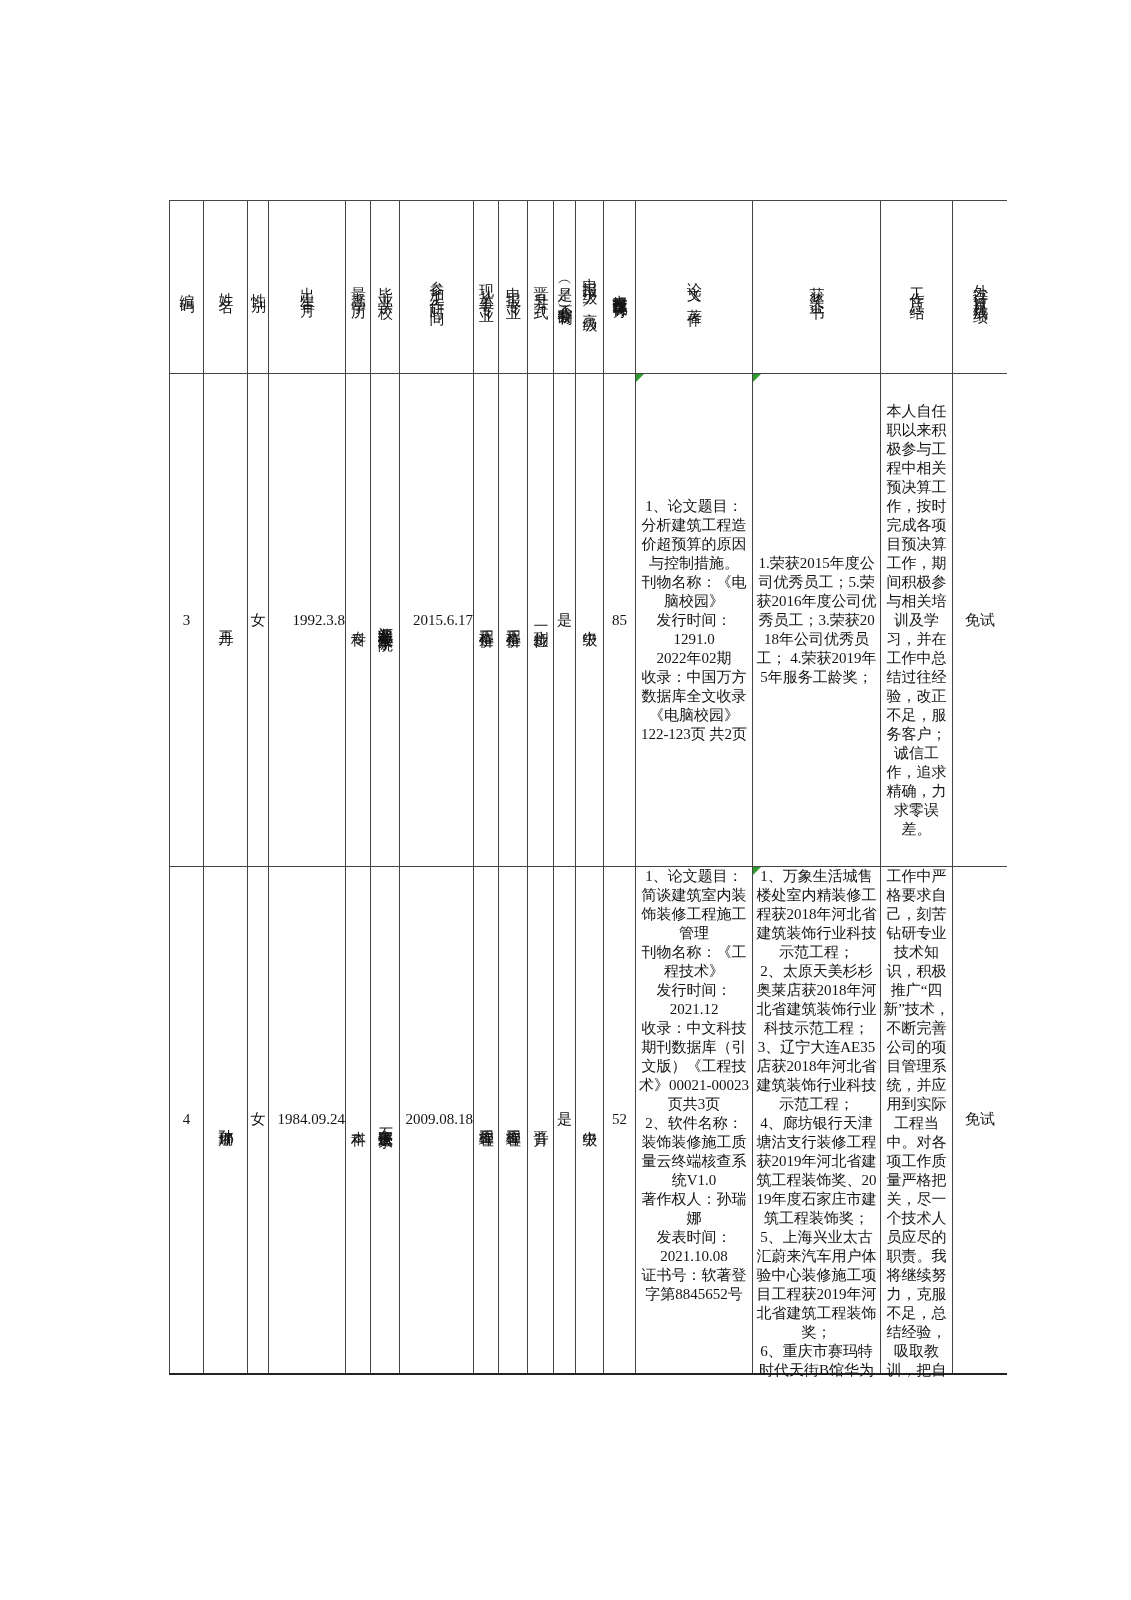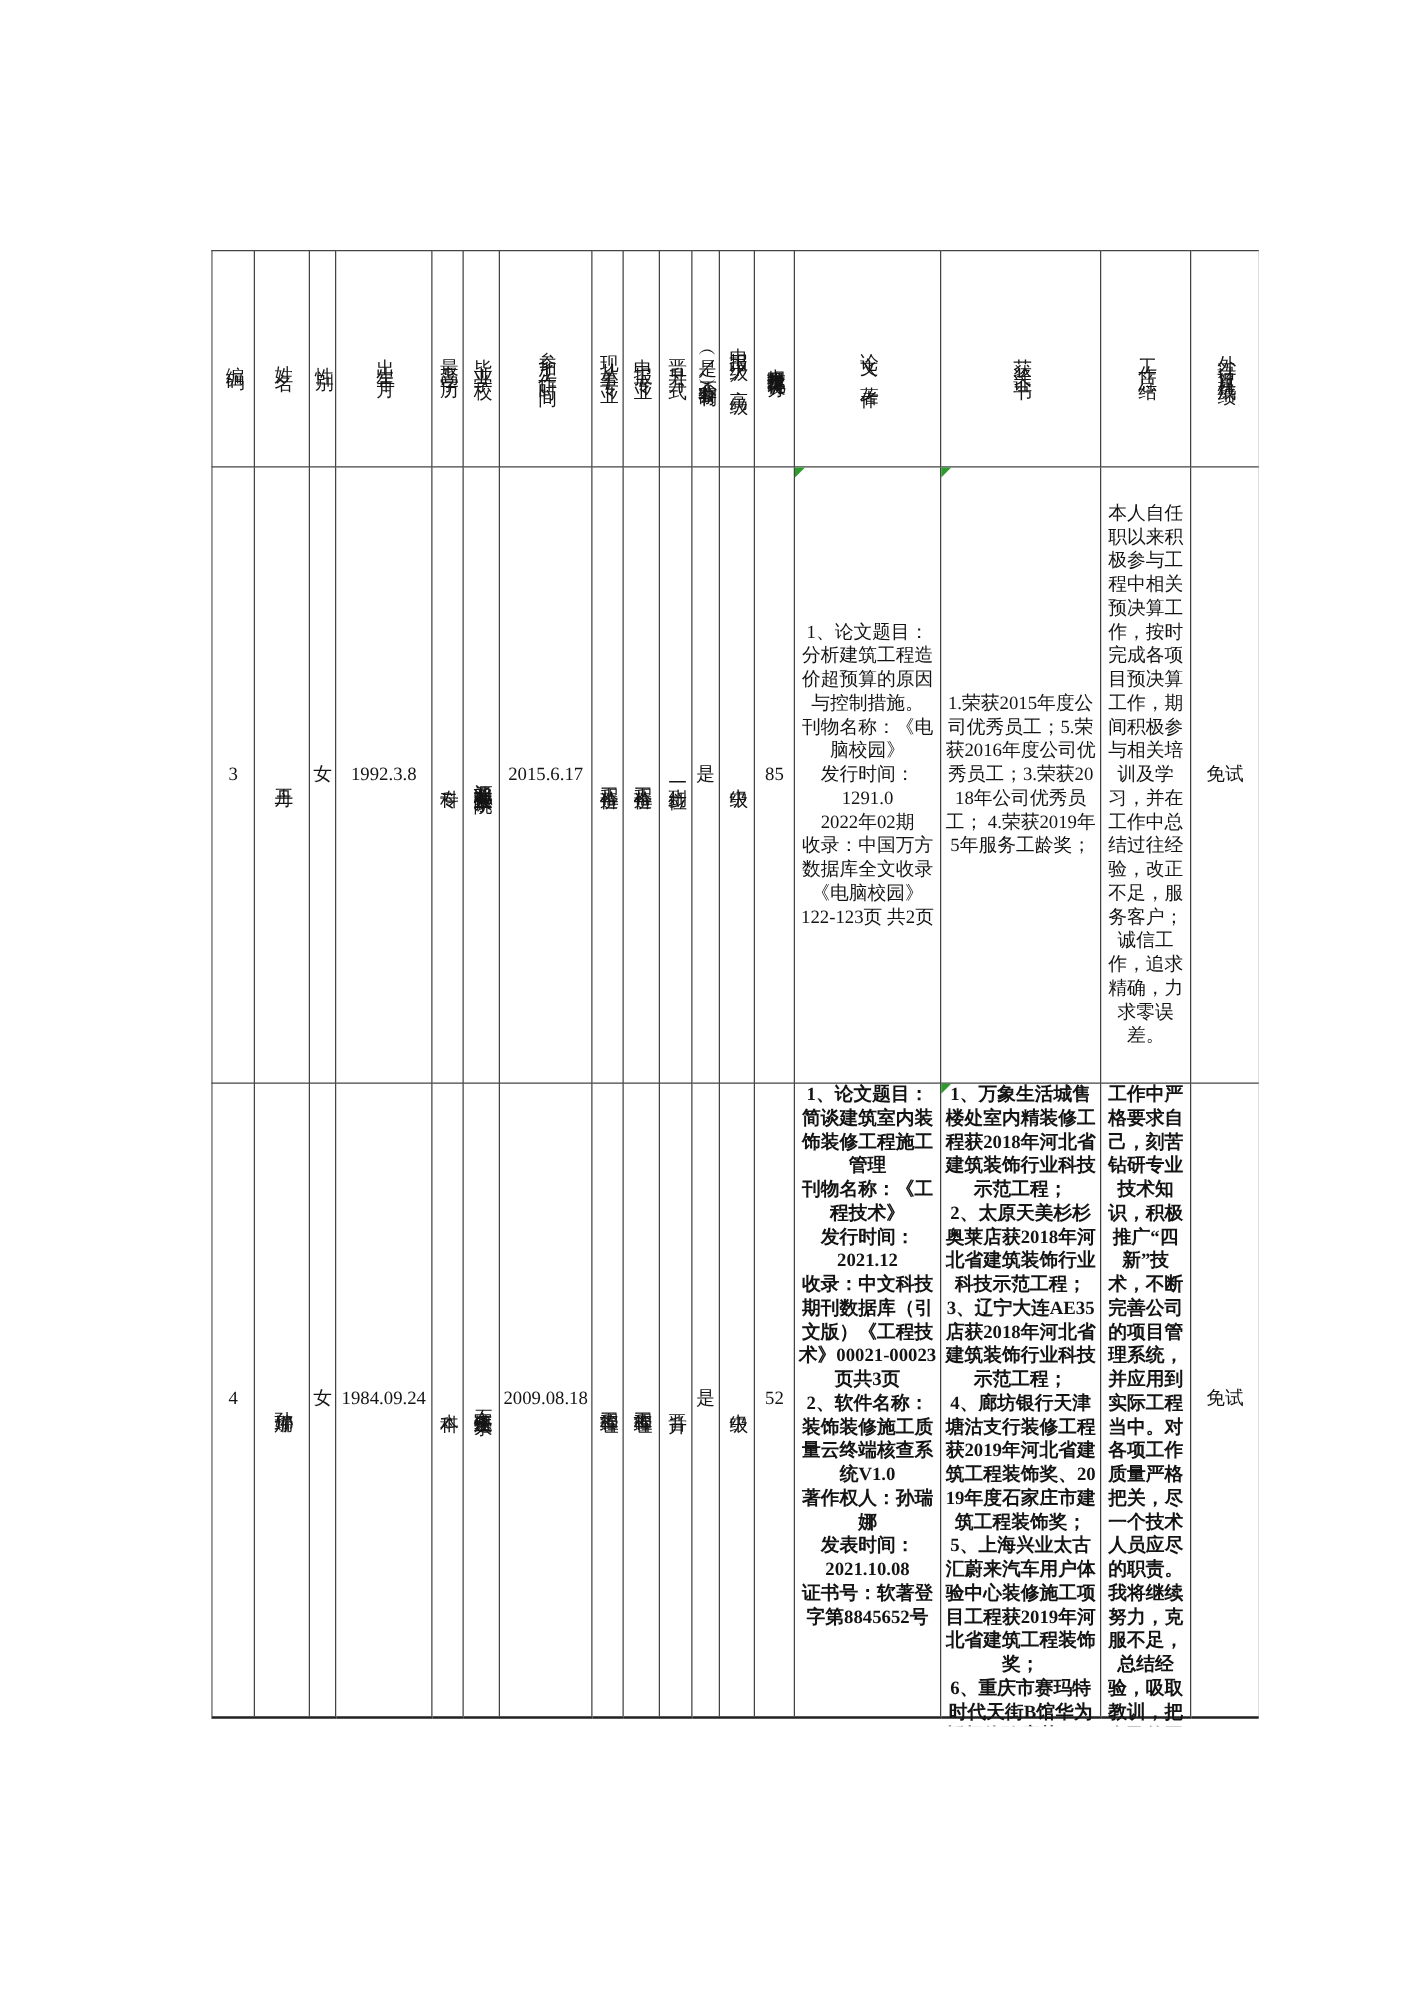--- a/index.html
+++ b/index.html
@@ -35,26 +35,26 @@
   .vh.sp4{letter-spacing:4px;}
   .vh.sp2{letter-spacing:1px;}
   .v{letter-spacing:1px;}
   
   td.txt{text-align:left;}
   td.txt .t{
     white-space:pre-wrap;word-break:break-all;
     padding:0 2px;text-align:center;
   }
   td.vtop{vertical-align:top;}
-  .ovf{height:503px;overflow:visible;font-weight:bold;}
+  .ovf{height:503px;overflow:visible;}
   .pt36{padding-top:36px;}
   .pt2{padding-top:2px;}
   td.num{text-align:center;}
   td.num .t{padding:0 2px;}
-  .nowrap{white-space:nowrap;}
+  .nowrap{white-space:nowrap;text-align:right;}
   
   .flag{
     position:absolute;top:0;left:0;width:0;height:0;
     border-top:8px solid #2e9b2e;border-right:8px solid transparent;
   }
 </style>
 </head>
 <body>
 
 <div class="sheet">

